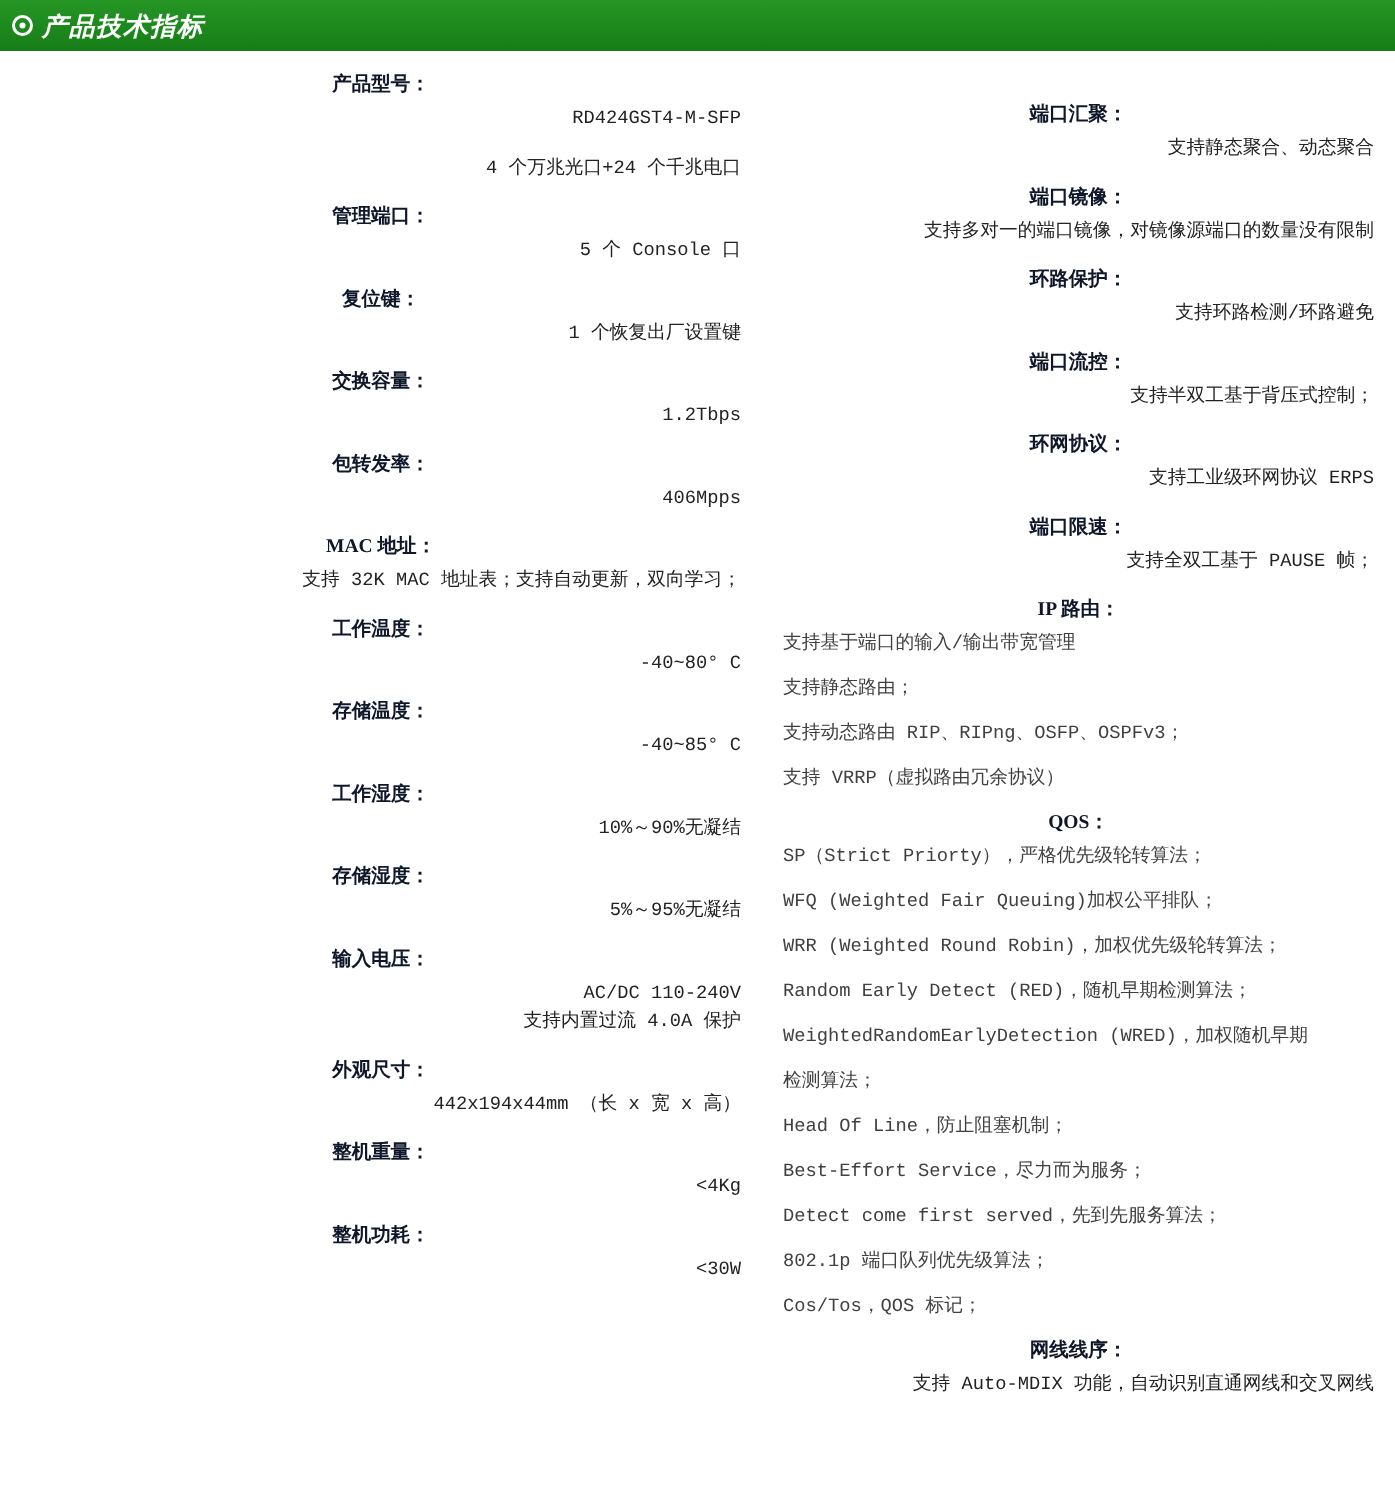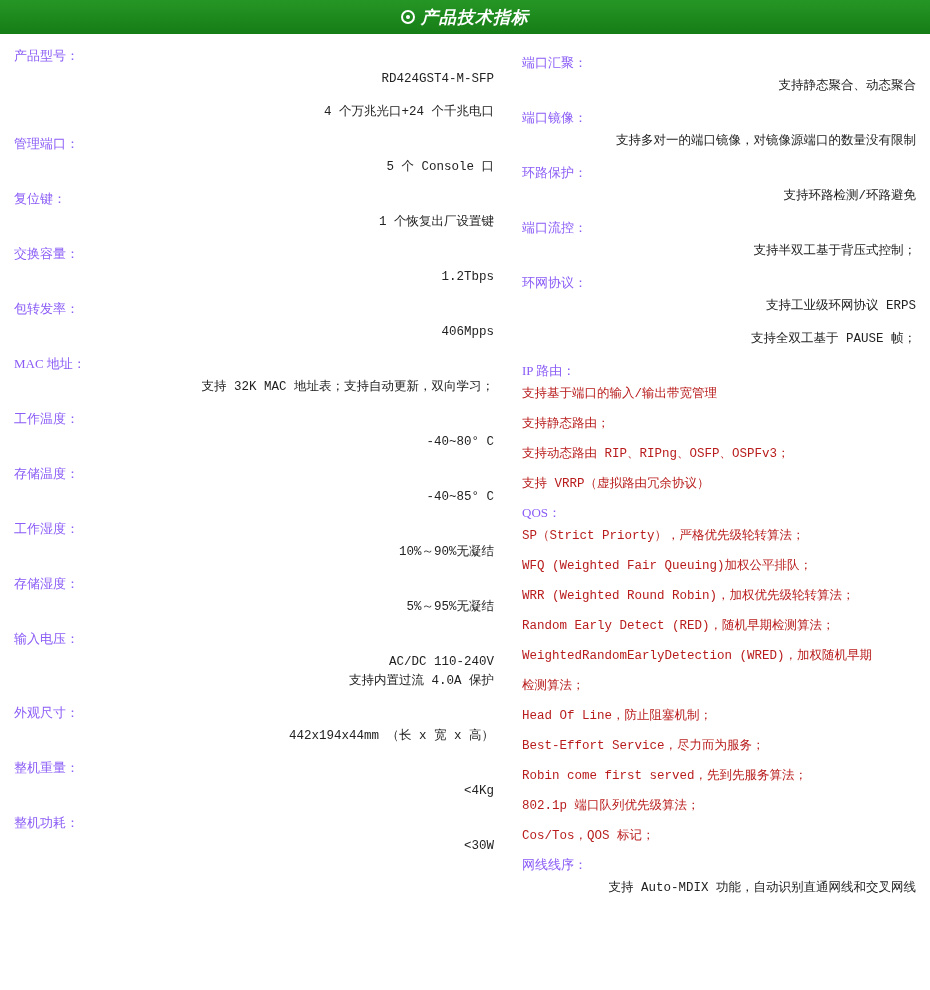--- a/index.html
+++ b/index.html
@@ -14,21 +14,20 @@
     font-family: "Liberation Sans", sans-serif;
     overflow: hidden;
   }
   .header-bar {
     height: 34px;
     background: #1f8a1f;
     background: linear-gradient(to bottom, #259625 0%, #167d16 100%);
     display: flex;
     align-items: center;
     padding: 0 8px;
-    justify-content: center;
   }
   .header-icon {
     width: 14px;
     height: 14px;
     border-radius: 50%;
     border: 2px solid #ffffff;
     position: relative;
     margin-right: 6px;
     flex: 0 0 auto;
   }
@@ -51,45 +50,46 @@
   .content {
     display: flex;
     padding: 14px 0 0 0;
   }
   .col {
     padding: 0 14px;
   }
   .col-left { width: 508px; }
   .col-right { width: 422px; }
   .spec-label {
-    color: #8b5cf6;
-    font-weight: normal;
+    color: #0f172a;
+    font-weight: bold;
     font-size: 13px;
     font-family: "Liberation Serif", serif;
     margin: 0 0 7px 0;
     line-height: 15px;
+    text-align: center;
   }
   .spec-value {
     color: #222222;
     font-size: 12.5px;
     font-family: "Liberation Mono", monospace;
     margin: 0 0 14px 0;
     line-height: 19px;
     text-align: right;
   }
   .spec-value .line { display: block; }
   .block { margin: 0; }
-  .right-first { margin-top: 7px; }
+  .right-first { margin-top: 20px; }
   .spec-list {
     margin: 0 0 10px 0;
     padding: 0;
     list-style: none;
   }
   .spec-list li {
-    color: #b91c1c;
+    color: #404040;
     font-size: 12.5px;
     font-family: "Liberation Mono", monospace;
     line-height: 19px;
     margin-bottom: 11px;
   }
 </style>
 </head>
 <body>
 
 <div class="header-bar">
@@ -201,20 +201,21 @@
       <p class="spec-label">端口流控：</p>
       <p class="spec-value">支持半双工基于背压式控制；</p>
     </div>
 
     <div class="block">
       <p class="spec-label">环网协议：</p>
       <p class="spec-value">支持工业级环网协议 ERPS</p>
     </div>
 
     <div class="block">
+      <p class="spec-label">端口限速：</p>
       <p class="spec-value">支持全双工基于 PAUSE 帧；</p>
     </div>
 
     <div class="block">
       <p class="spec-label">IP 路由：</p>
       <ul class="spec-list">
         <li>支持基于端口的输入/输出带宽管理</li>
         <li>支持静态路由；</li>
         <li>支持动态路由 RIP、RIPng、OSFP、OSPFv3；</li>
         <li>支持 VRRP（虚拟路由冗余协议）</li>
@@ -225,21 +226,21 @@
       <p class="spec-label">QOS：</p>
       <ul class="spec-list">
         <li>SP（Strict Priorty），严格优先级轮转算法；</li>
         <li>WFQ (Weighted Fair Queuing)加权公平排队；</li>
         <li>WRR (Weighted Round Robin)，加权优先级轮转算法；</li>
         <li>Random Early Detect (RED)，随机早期检测算法；</li>
         <li>WeightedRandomEarlyDetection (WRED)，加权随机早期</li>
         <li>检测算法；</li>
         <li>Head Of Line，防止阻塞机制；</li>
         <li>Best-Effort Service，尽力而为服务；</li>
-        <li>Robin come first served，先到先服务算法；</li>
+        <li>Detect come first served，先到先服务算法；</li>
         <li>802.1p 端口队列优先级算法；</li>
         <li>Cos/Tos，QOS 标记；</li>
       </ul>
     </div>
 
     <div class="block">
       <p class="spec-label">网线线序：</p>
       <p class="spec-value">支持 Auto-MDIX 功能，自动识别直通网线和交叉网线</p>
     </div>
 

